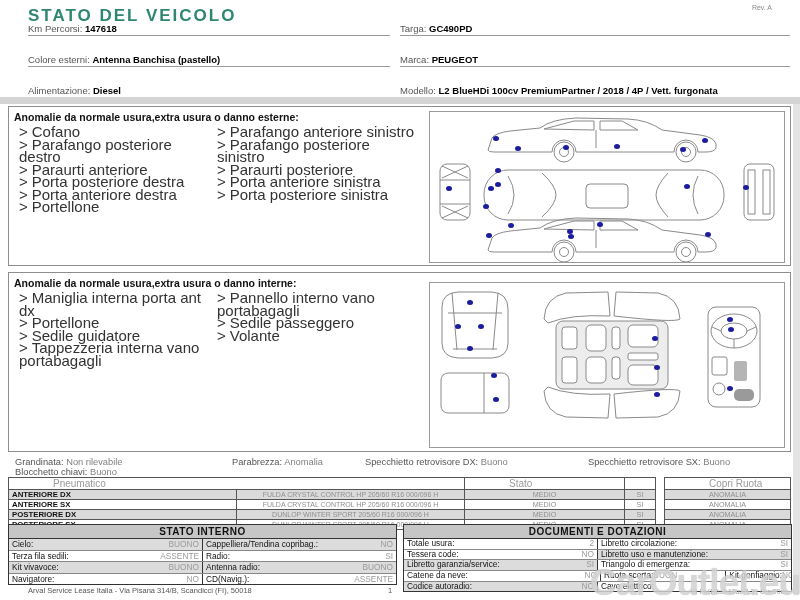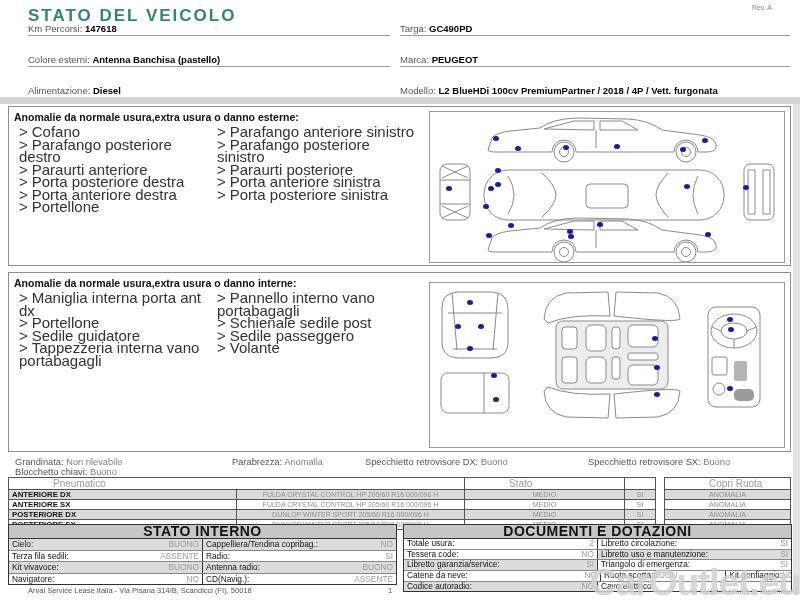--- a/index.html
+++ b/index.html
@@ -39,21 +39,21 @@
   .tyre-table td,.copri-table td{border:1px solid #555;height:9px;line-height:9px;
       padding:0 3px;overflow:hidden;white-space:nowrap;}
   td.h{color:#9a9a9a;font-size:10px;height:11px;line-height:11px;font-weight:normal;padding-left:44px;}
   td.pos{font-size:7.8px;font-weight:bold;color:#111;text-align:left;}
   td.tyname{font-size:7px;color:#8f8f8f;text-align:center;}
   td.st,td.tm,td.cr{font-size:7.2px;color:#8f8f8f;text-align:center;}
   tr.shaded td{background:#dadada;}
   .panel{position:absolute;top:524px;border:1px solid #333;box-sizing:border-box;background:#fff;font-size:8.3px;}
   .p-stato{left:8px;width:389px;}
   .p-doc{left:403px;width:389px;}
-  .panel-h{background:#c6c6c6;text-align:center;font-weight:bold;font-size:14px;
+  .panel-h{background:#c6c6c6;text-align:center;font-weight:bold;font-size:10px;
            height:13px;line-height:13px;border-bottom:1px solid #333;color:#111;letter-spacing:0.5px;}
   .prow{display:flex;border-bottom:1px solid #888;}
   .prow:last-child{border-bottom:none;}
   .p-stato .prow{height:10.5px;line-height:10.5px;}
   .p-doc .prow{height:9.7px;line-height:9.7px;}
   .pcell{flex:1;display:flex;justify-content:space-between;padding:0 3px;box-sizing:border-box;overflow:hidden;white-space:nowrap;}
   .pcell + .pcell{border-left:1px solid #333;}
   .pl{color:#111;}
   .pv{color:#9a9a9a;}
   .shade{background:#dcdcdc;}
@@ -176,21 +176,20 @@
     <div class="box-title">Anomalie da normale usura,extra usura o danno interne:</div>
     <div class="cols">
       <div class="col">
         <div class="item"><span class="b">&gt;</span><span>Maniglia interna porta ant dx</span></div>
         <div class="item"><span class="b">&gt;</span><span>Portellone</span></div>
         <div class="item"><span class="b">&gt;</span><span>Sedile guidatore</span></div>
         <div class="item"><span class="b">&gt;</span><span>Tappezzeria interna vano portabagagli</span></div>
       </div>
       <div class="col">
         <div class="item"><span class="b">&gt;</span><span>Pannello interno vano portabagagli</span></div>
-        <div class="item"><span class="b">&gt;</span><span>Schienale sedile post</span></div>
         <div class="item"><span class="b">&gt;</span><span>Sedile passeggero</span></div>
         <div class="item"><span class="b">&gt;</span><span>Volante</span></div>
       </div>
     </div>
     <div class="diag diag2">
       <svg width="354" height="164" viewBox="0 0 354 164">
         <g fill="none" stroke="#8a8a8a" stroke-width="1">
           <path d="M12,24 Q12,10 28,9 L62,9 Q78,10 78,26 L78,60 Q78,74 62,75 L28,75 Q12,74 12,60 Z"></path>
           <path d="M22,10 L27,67 M68,10 L63,67"></path>
           <line x1="18" y1="30" x2="72" y2="30"></line>

